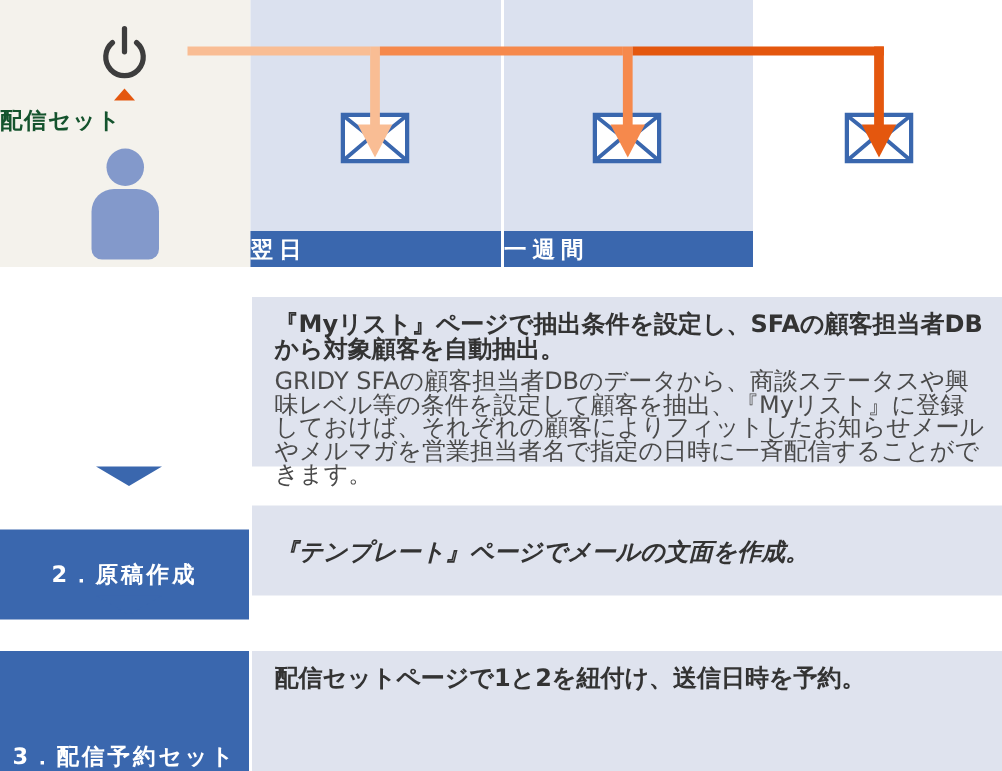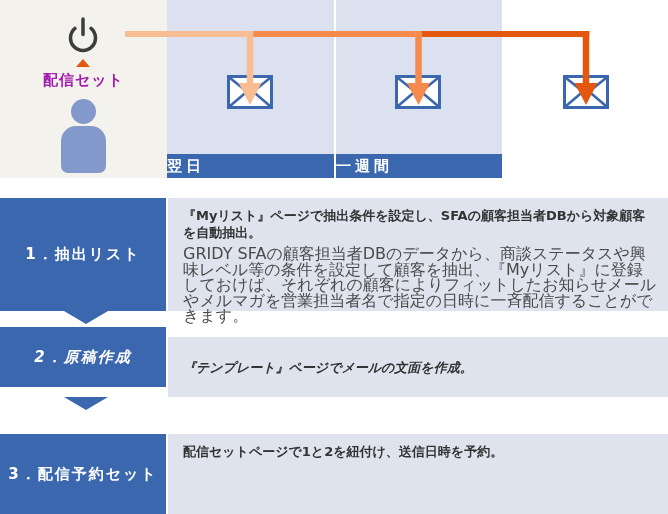--- a/index.html
+++ b/index.html
@@ -19,43 +19,43 @@
        color:#fff;font-size:15px;font-weight:bold;letter-spacing:4px;
        text-align:left;line-height:24px;}
   .envelope{position:absolute;top:75px;width:46px;height:34px;color:var(--blue);}
   .env-1{left:227px;} .env-2{left:395px;} .env-3{left:563px;}
   .arrows{position:absolute;left:0;top:0;pointer-events:none;}
   
   .power{position:absolute;left:65px;top:17px;color:var(--power-dark);}
   .pointer-up{position:absolute;left:76px;top:59px;width:0;height:0;
       border-left:7px solid transparent;border-right:7px solid transparent;
       border-bottom:8px solid var(--orange-dark);}
-  .source-label{position:absolute;left:0;top:71px;width:167px;text-align:center;
-      font-size:15px;font-weight:bold;color:#a21caf;letter-spacing:1px;}
+  .source-label{position:absolute;left:0;top:71px;width:167px;text-align:left;
+      font-size:15px;font-weight:bold;color:#14532d;letter-spacing:1px;}
   .person-head{position:absolute;left:71px;top:99px;width:25px;height:25px;border-radius:50%;
       background:var(--person-blue);}
   .person-body{position:absolute;left:61px;top:126px;width:45px;height:47px;
       border-radius:15px 15px 7px 7px;background:var(--person-blue);}
   
   .step-box{position:absolute;left:0;width:166px;background:var(--blue);
       display:flex;align-items:center;justify-content:center;}
   .step-title{color:#fff;font-size:15px;font-weight:bold;letter-spacing:2px;}
   .step-tri{position:absolute;left:64px;width:0;height:0;
       border-left:22px solid transparent;border-right:22px solid transparent;
       border-top:13px solid var(--blue);}
   .step-content{position:absolute;left:168px;width:500px;background:var(--content-bg);
       box-sizing:border-box;padding:9px 12px 0 15px;}
   .step-content.center{display:flex;align-items:center;padding-top:0;}
-  .step-heading{font-size:13px;font-weight:bold;color:var(--text-dark);line-height:17px;margin:0 0 5px 0;}
+  .step-heading{font-size:16px;font-weight:bold;color:var(--text-dark);line-height:17px;margin:0 0 5px 0;}
   .step-content.center .step-heading{margin:0;}
   .step-body{font-size:16px;color:var(--text-body);line-height:15.5px;margin:0;}
   .step-body:empty{display:none;}
   .box-1{top:198px;height:113px;} .content-1{top:198px;height:113px;} .tri-1{top:311px;}
-  .box-2{top:327px;height:60px;font-style:italic;}  .content-2{top:337px;height:60px;font-style:italic;}  .tri-2{top:397px;}
-  .box-3{top:434px;height:80px;}  .content-3{top:434px;height:80px;}
+  .box-2{top:353px;height:60px;}  .content-2{top:337px;height:60px;font-style:italic;}  .tri-2{top:397px;}
+  .box-3{top:434px;height:80px;align-items:flex-end;}  .content-3{top:434px;height:80px;}
 </style>
 </head>
 <body>
 
 <div class="screen">
 
   <div class="top">
 
     <div class="source-panel">
       <svg class="power" width="36" height="40" viewBox="0 0 36 40">
@@ -100,23 +100,20 @@
       <rect x="253.25" y="31" width="162" height="6" style="fill:var(--orange-mid)"></rect>
       <rect x="415.25" y="31" width="6.5" height="53" style="fill:var(--orange-mid)"></rect>
       <polygon points="407,83 430,83 418.5,105" style="fill:var(--orange-mid)"></polygon>
 
       <rect x="421.75" y="31" width="167.5" height="6" style="fill:var(--orange-dark)"></rect>
       <rect x="582.75" y="31" width="6.5" height="53" style="fill:var(--orange-dark)"></rect>
       <polygon points="574.5,83 597.5,83 586,105" style="fill:var(--orange-dark)"></polygon>
     </svg>
   </div>
 
-  <div class="step-box box-1">
-    <span class="step-title">1．抽出リスト</span>
-  </div>
   <div class="step-tri tri-1"></div>
   <div class="step-content content-1">
     <p class="step-heading">『Myリスト』ページで抽出条件を設定し、SFAの顧客担当者DBから対象顧客を自動抽出。</p>
     <p class="step-body">GRIDY SFAの顧客担当者DBのデータから、商談ステータスや興味レベル等の条件を設定して顧客を抽出、『Myリスト』に登録しておけば、それぞれの顧客によりフィットしたお知らせメールやメルマガを営業担当者名で指定の日時に一斉配信することができます。</p>
   </div>
 
   <div class="step-box box-2">
     <span class="step-title">2．原稿作成</span>
   </div>
   <div class="step-tri tri-2"></div>

